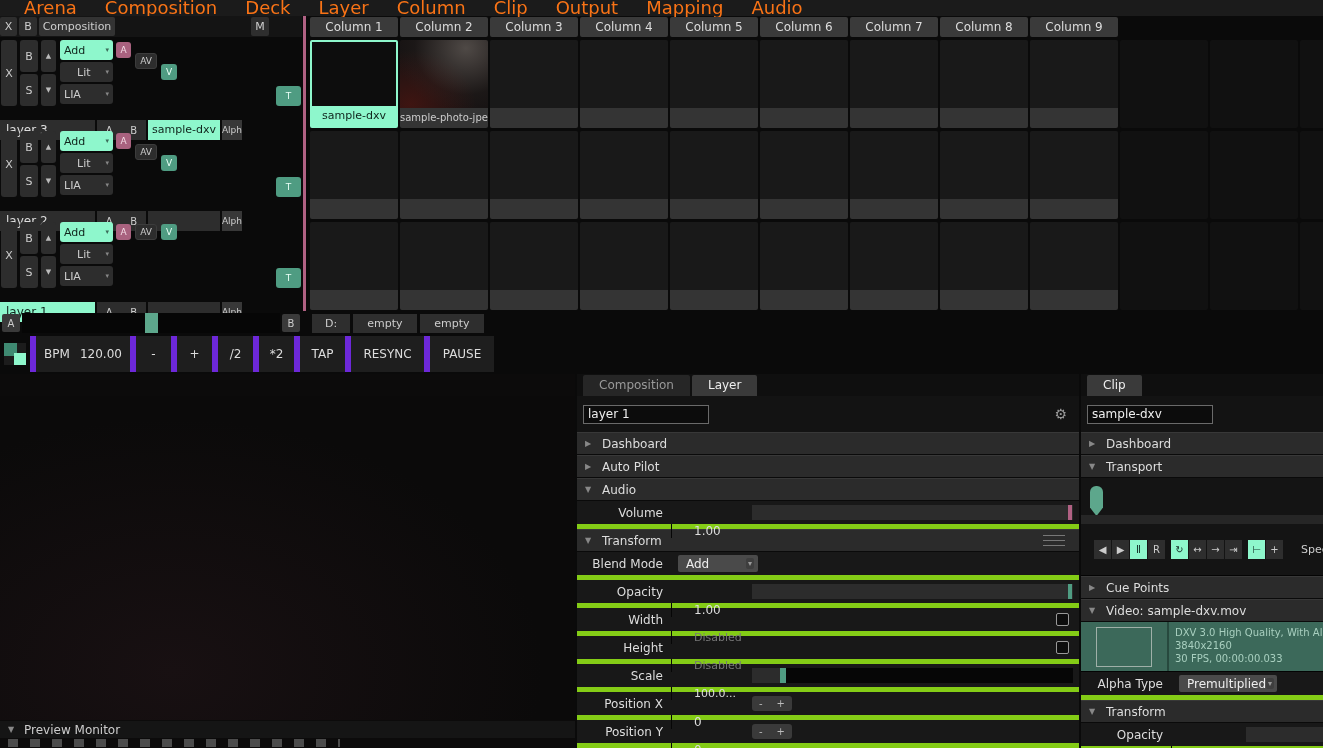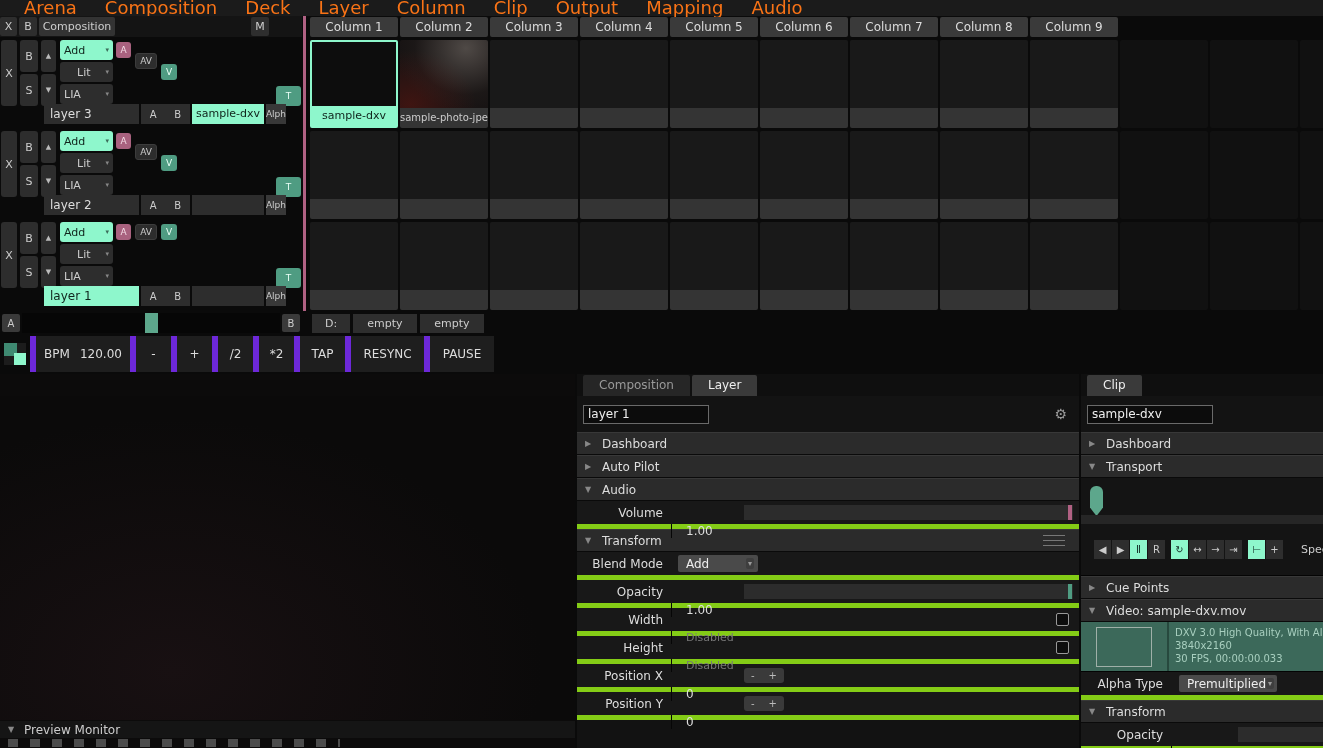--- a/index.html
+++ b/index.html
@@ -47,21 +47,21 @@
   .ls-dd{left:60px;width:53px;height:20px;justify-content:space-between;padding:0 4px;box-sizing:border-box;font-size:11px;}
   .ls-dd .car{font-size:7px;color:#888;}
   .ls-blend{top:0;background:#8ef7cc;color:#10241c;}
   .ls-blend .car{color:#3b6b59;}
   .ls-p2{top:22px;padding-left:17px;} .ls-p3{top:44px;}
   .ls-a{left:116px;top:2px;width:15px;height:16px;background:#a9627f;color:#f4dce6;font-size:9px;}
   .ls-av{left:135px;top:2px;width:22px;height:16px;font-size:9px;border:1px solid #3c3c3c;box-sizing:border-box;}
   .ls-v{left:161px;top:2px;width:16px;height:16px;background:#4f9c82;color:#eafff6;font-size:9px;}
   .stagger .ls-av{top:13px;} .stagger .ls-v{top:24px;}
   .ls-t{left:276px;top:46px;width:25px;height:20px;background:#4f9c82;color:#eafff6;font-size:9px;}
-  .ls-bar{position:absolute;top:64px;left:0;width:242px;height:20px;display:flex;padding-left:44px;}
+  .ls-bar{position:absolute;top:80px;left:0;width:242px;height:20px;display:flex;}
   .ls-name{width:115px;background:#2d2d2d;color:#ddd;font-size:12px;line-height:20px;padding-left:6px;box-sizing:border-box;}
   .ls-name.sel{background:#8ef7cc;color:#10241c;}
   .ls-ab{margin-left:2px;width:60px;background:#2d2d2d;display:flex;align-items:center;justify-content:space-around;font-size:10px;color:#ccc;}
   .ls-clip{margin-left:2px;width:88px;background:#2d2d2d;font-size:11px;color:#ddd;text-align:center;line-height:20px;overflow:hidden;}
   .ls-clip.mint{background:#8ef7cc;color:#10241c;}
   .ls-alph{margin-left:2px;flex:1;background:#383838;font-size:9px;color:#ccc;text-align:center;line-height:20px;}
 
   
   #xfader{position:absolute;top:312px;left:0;height:22px;width:100%;display:flex;align-items:center;}
   .xf-btn{width:18px;height:18px;background:#3a3a3a;border-radius:2px;color:#ccc;font-size:10px;
@@ -108,21 +108,21 @@
   .gear{margin-left:auto;margin-right:12px;color:#999;font-size:14px;line-height:14px;}
 
   .secbar{height:21px;background:#2b2b2b;border-top:1px solid #383838;border-bottom:1px solid #0a0a0a;
           display:flex;align-items:center;gap:9px;padding-left:8px;font-size:12px;color:#ddd;}
   .tri{color:#888;font-size:8px;width:8px;}
   .ham{margin-left:auto;margin-right:14px;width:22px;height:9px;border-top:1px solid #777;border-bottom:1px solid #777;
        background:linear-gradient(#777,#777) center/100% 1px no-repeat;}
 
   .prow{height:23px;border-bottom:5px solid #84cc16;display:flex;align-items:center;background:#181818;}
   .pl{width:86px;text-align:right;color:#ddd;font-size:12px;padding-right:8px;flex-shrink:0;}
-  .pv{width:58px;color:#ddd;font-size:12px;padding-left:14px;border-left:1px solid #060606;flex-shrink:0;
+  .pv{width:58px;color:#ddd;font-size:12px;padding-left:22px;border-left:1px solid #060606;flex-shrink:0;
       white-space:nowrap;overflow:hidden;margin-top:36px;}
   .pv.dis{color:#777;font-size:11px;}
   .pslider{flex:1;margin-right:6px;height:15px;position:relative;background:#060606;}
   .pslider.filled{background:#2c2c2c;}
   .handle{position:absolute;top:0;width:4px;height:15px;}
   .handle.pink{background:#b06183;} .handle.tealh{background:#4f9c82;}
   .spacer{flex:1;}
   .cb{width:11px;height:11px;border:1px solid #999;border-radius:2px;background:#0d0d0d;margin-right:10px;flex-shrink:0;}
   .dropdown{height:17px;background:#4a4a4a;border-radius:2px;color:#eee;font-size:12px;
             display:flex;align-items:center;justify-content:space-between;padding:0 4px 0 8px;box-sizing:border-box;}
@@ -499,20 +499,27 @@
       <div class="spacer"></div>
       <div class="cb"></div>
     </div>
     <div class="prow">
       <div class="pl">Height</div>
       <div class="pv dis">Disabled</div>
       <div class="spacer"></div>
       <div class="cb"></div>
     </div>
     <div class="prow">
+      <div class="pl">Scale</div>
+      <div class="pv" style="font-size:11px">100.0...</div>
+      <div class="pslider" style="background:linear-gradient(90deg,#2c2c2c 0 28px,#060606 28px)">
+        <div class="handle tealh" style="left:28px;width:6px"></div>
+        </div>
+    </div>
+    <div class="prow">
       <div class="pl">Position X</div>
       <div class="pv">0</div>
       <div class="stepper">
         <span>-</span>
         <span>+</span>
         </div>
     </div>
     <div class="prow">
       <div class="pl">Position Y</div>
       <div class="pv">0</div>

